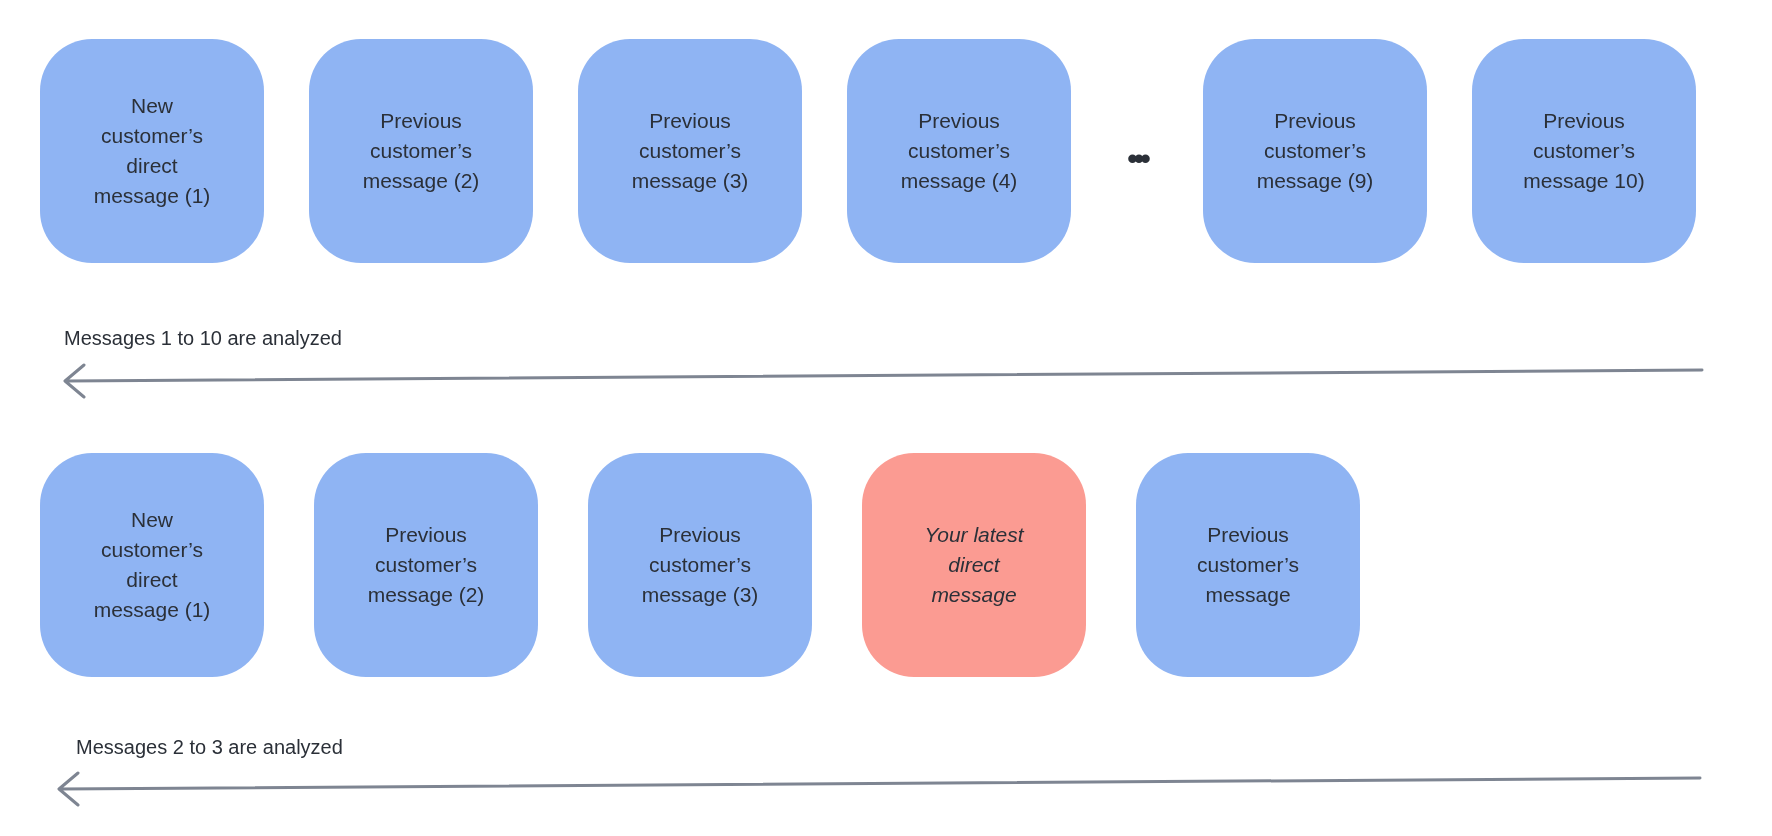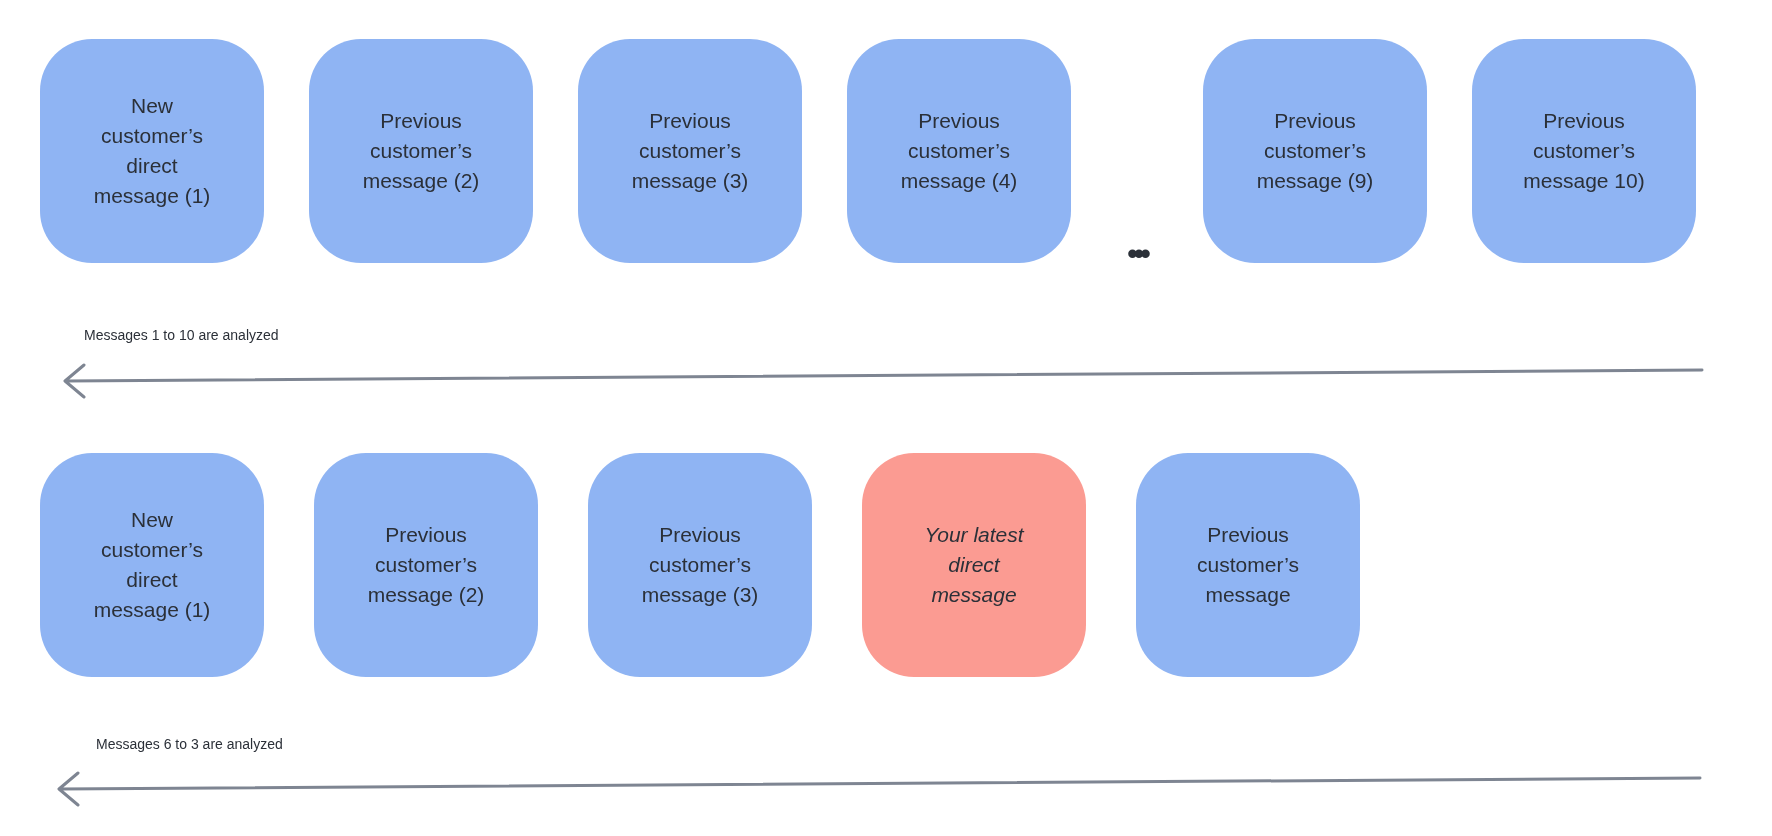--- a/index.html
+++ b/index.html
@@ -11,21 +11,21 @@
   .canvas {
     position: relative;
     width: 1772px;
     height: 836px;
     background: var(--background, #ffffff);
     overflow: hidden;
   }
   .box-row {
     position: absolute;
     display: flex;
-    align-items: flex-end;
+    align-items: center;
   }
   .row1 { top: 39px; left: 40px; gap: 45px; }
   .row2 { top: 453px; left: 40px; gap: 50px; }
   .box {
     width: 224px;
     height: 224px;
     border-radius: 52px;
     background: var(--box-blue, #8FB4F3);
     display: flex;
     align-items: center;
@@ -46,23 +46,22 @@
     text-align: center;
     font-size: 30px;
     font-weight: 700;
     letter-spacing: -4px;
     color: var(--text, #2B3038);
     transform: translateY(8px);
     user-select: none;
   }
   .caption {
     position: absolute;
-    font-size: 14px;
+    font-size: 20px;
     color: var(--text, #2B3038);
-    margin-left: 20px;
   }
   .caption1 { top: 327px; left: 64px; }
   .caption2 { top: 736px; left: 76px; }
   .arrow {
     position: absolute;
     display: block;
   }
   .arrow1 { top: 362px; left: 50px; }
   .arrow2 { top: 770px; left: 46px; }
   .arrow path {
@@ -141,19 +140,19 @@
 direct
 message</span>
     </div>
     <div class="box">
       <span class="box-label">Previous
 customer’s
 message</span>
     </div>
   </div>
 
-  <div class="caption caption2">Messages 6 to 3 are analyzed</div>
+  <div class="caption caption2">Messages 2 to 3 are analyzed</div>
 
   <svg class="arrow arrow2" width="1660" height="44" viewBox="0 0 1660 44" xmlns="http://www.w3.org/2000/svg">
     <path d="M1654 8 L14 19 M32 3 L13 19 L32 35"></path>
   </svg>
 
 </div>
 
 </body></html>

